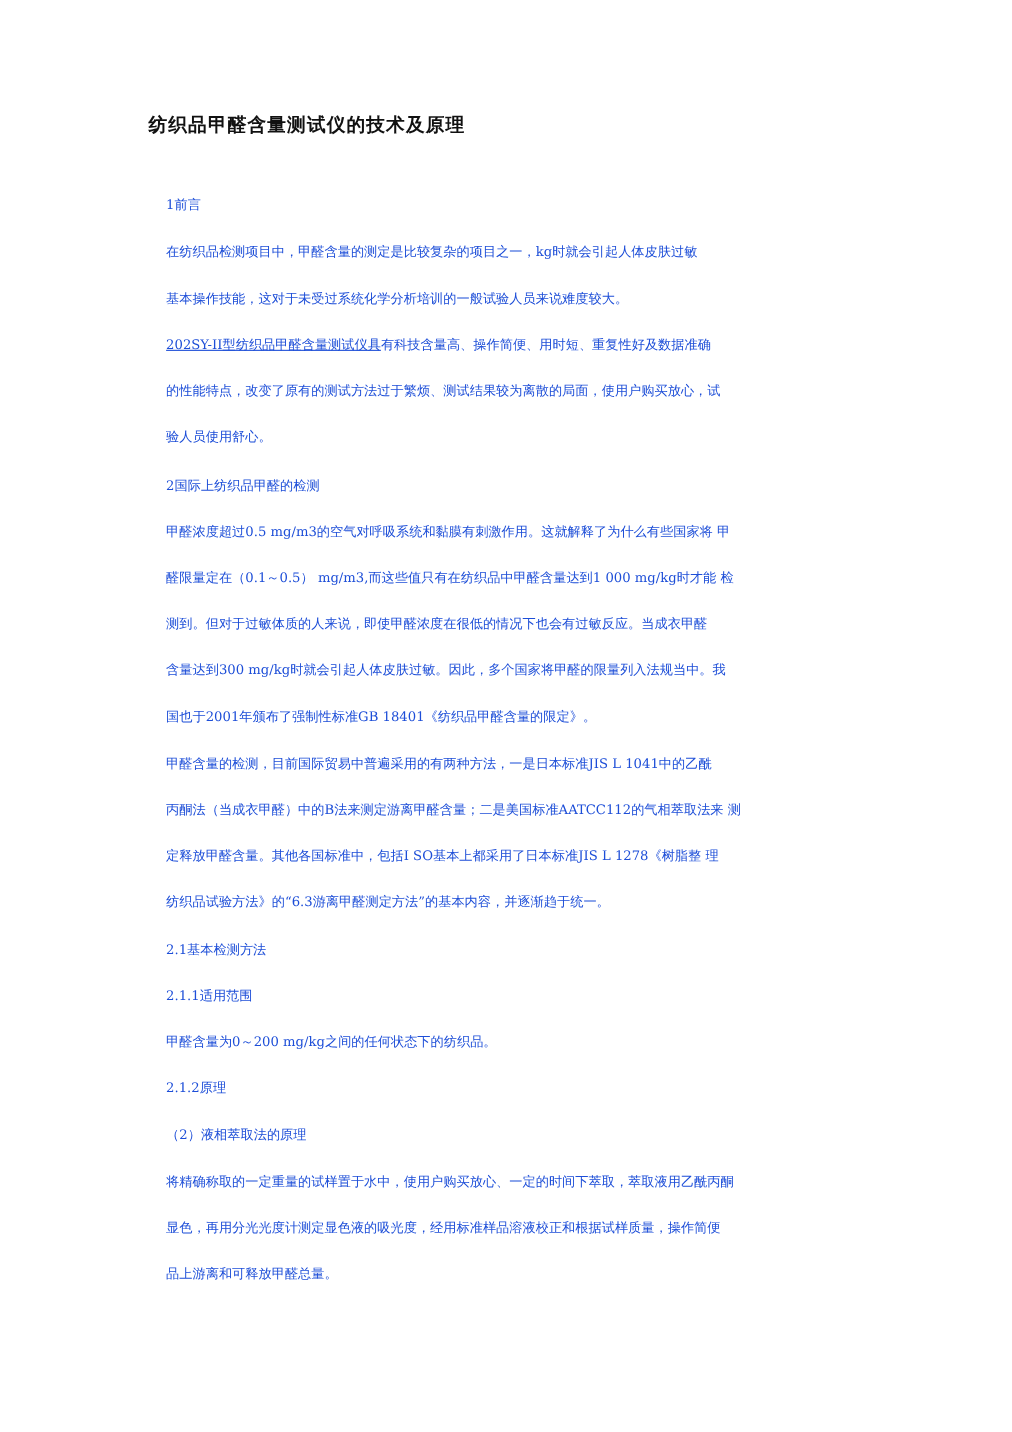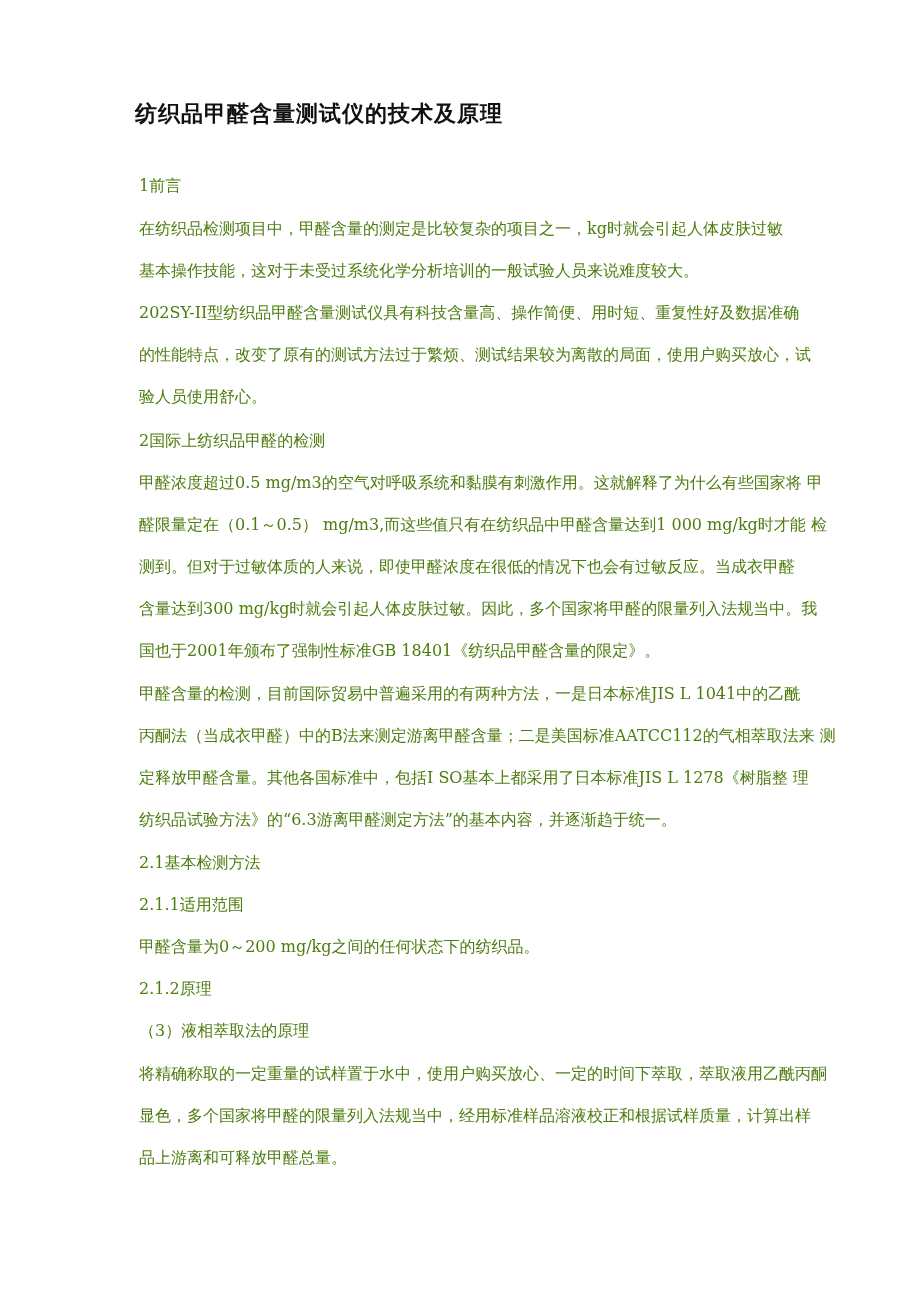--- a/index.html
+++ b/index.html
@@ -5,28 +5,28 @@
     html, body { margin: 0; padding: 0; background: #ffffff; }
     body { width: 920px; height: 1302px; position: relative; overflow: hidden; }
     .page {
       position: absolute; left: 135px; top: 0; width: 650px;
       font-family: "DejaVu Serif", "Liberation Serif", serif;
       color: #1a1a1a;
     }
     .title {
       position: absolute; left: 0; top: 98px; margin: 0;
       font-family: Liberation Serif, serif;
-      font-size: 22px; font-weight: bold; letter-spacing: 1px;
+      font-size: 17px; font-weight: bold; letter-spacing: 1px;
       white-space: nowrap; line-height: 32px; color: #111;
     }
     .line {
-      position: absolute; left: 4px; white-space: nowrap;
-      font-size: 16px; line-height: 20px; color: #4d7c0f;
+      position: absolute; left: 16px; white-space: nowrap;
+      font-size: 12px; line-height: 20px; color: #1d4ed8;
     }
-    .u { }
+    .u { text-decoration: underline; }
   </style>
 </head>
 <body>
 
 <div class="page">
   <h1 class="title">纺织品甲醛含量测试仪的技术及原理</h1>
 
   <div class="line" style="top:176px">1前言</div>
 
   <div class="line" style="top:219px">在纺织品检测项目中，甲醛含量的测定是比较复杂的项目之一，kg时就会引起人体皮肤过敏</div>
@@ -48,18 +48,18 @@
 
   <div class="line" style="top:684px">甲醛含量的检测，目前国际贸易中普遍采用的有两种方法，一是日本标准JIS L 1041中的乙酰</div>
   <div class="line" style="top:726px">丙酮法（当成衣甲醛）中的B法来测定游离甲醛含量；二是美国标准AATCC112的气相萃取法来 测</div>
   <div class="line" style="top:768px">定释放甲醛含量。其他各国标准中，包括I SO基本上都采用了日本标准JIS L 1278《树脂整 理</div>
   <div class="line" style="top:810px">纺织品试验方法》的“6.3游离甲醛测定方法”的基本内容，并逐渐趋于统一。</div>
 
   <div class="line" style="top:853px">2.1基本检测方法</div>
   <div class="line" style="top:895px">2.1.1适用范围</div>
   <div class="line" style="top:937px">甲醛含量为0～200 mg/kg之间的任何状态下的纺织品。</div>
   <div class="line" style="top:979px">2.1.2原理</div>
-  <div class="line" style="top:1021px">（3）液相萃取法的原理</div>
+  <div class="line" style="top:1021px">（2）液相萃取法的原理</div>
 
   <div class="line" style="top:1064px">将精确称取的一定重量的试样置于水中，使用户购买放心、一定的时间下萃取，萃取液用乙酰丙酮</div>
-  <div class="line" style="top:1106px">显色，多个国家将甲醛的限量列入法规当中，经用标准样品溶液校正和根据试样质量，计算出样</div>
+  <div class="line" style="top:1106px">显色，再用分光光度计测定显色液的吸光度，经用标准样品溶液校正和根据试样质量，操作简便</div>
   <div class="line" style="top:1148px">品上游离和可释放甲醛总量。</div>
 </div>
 
 </body></html>

